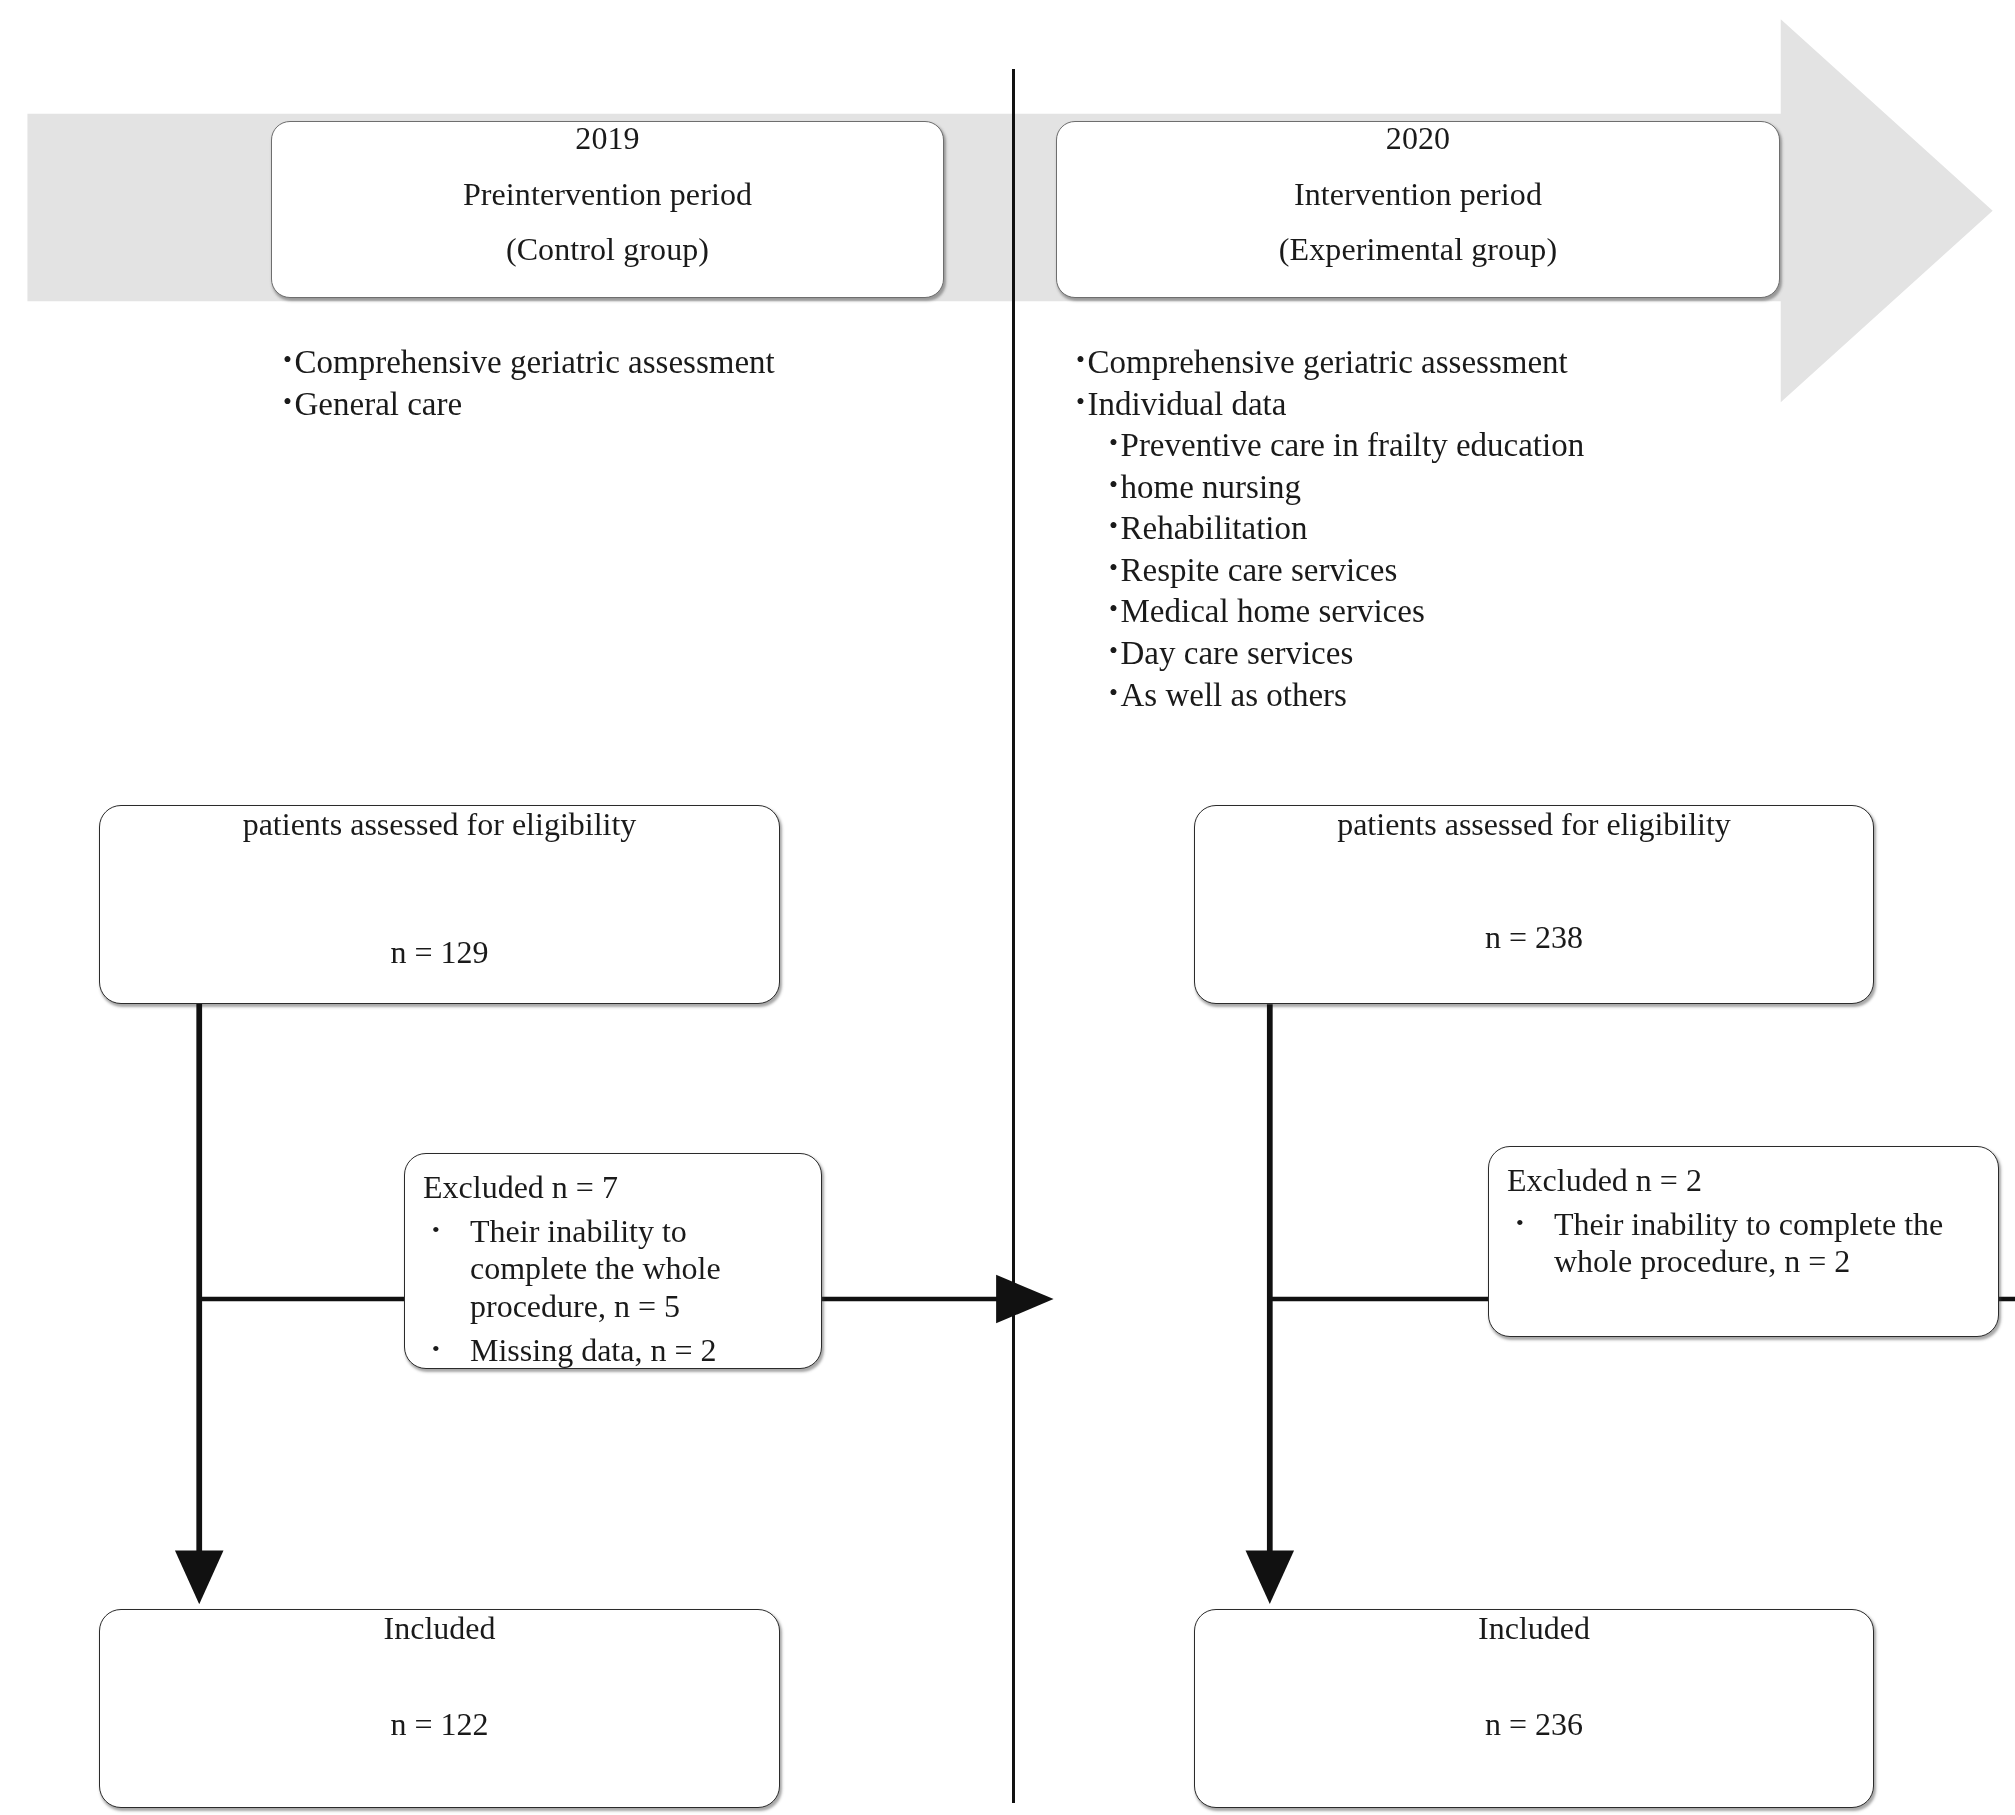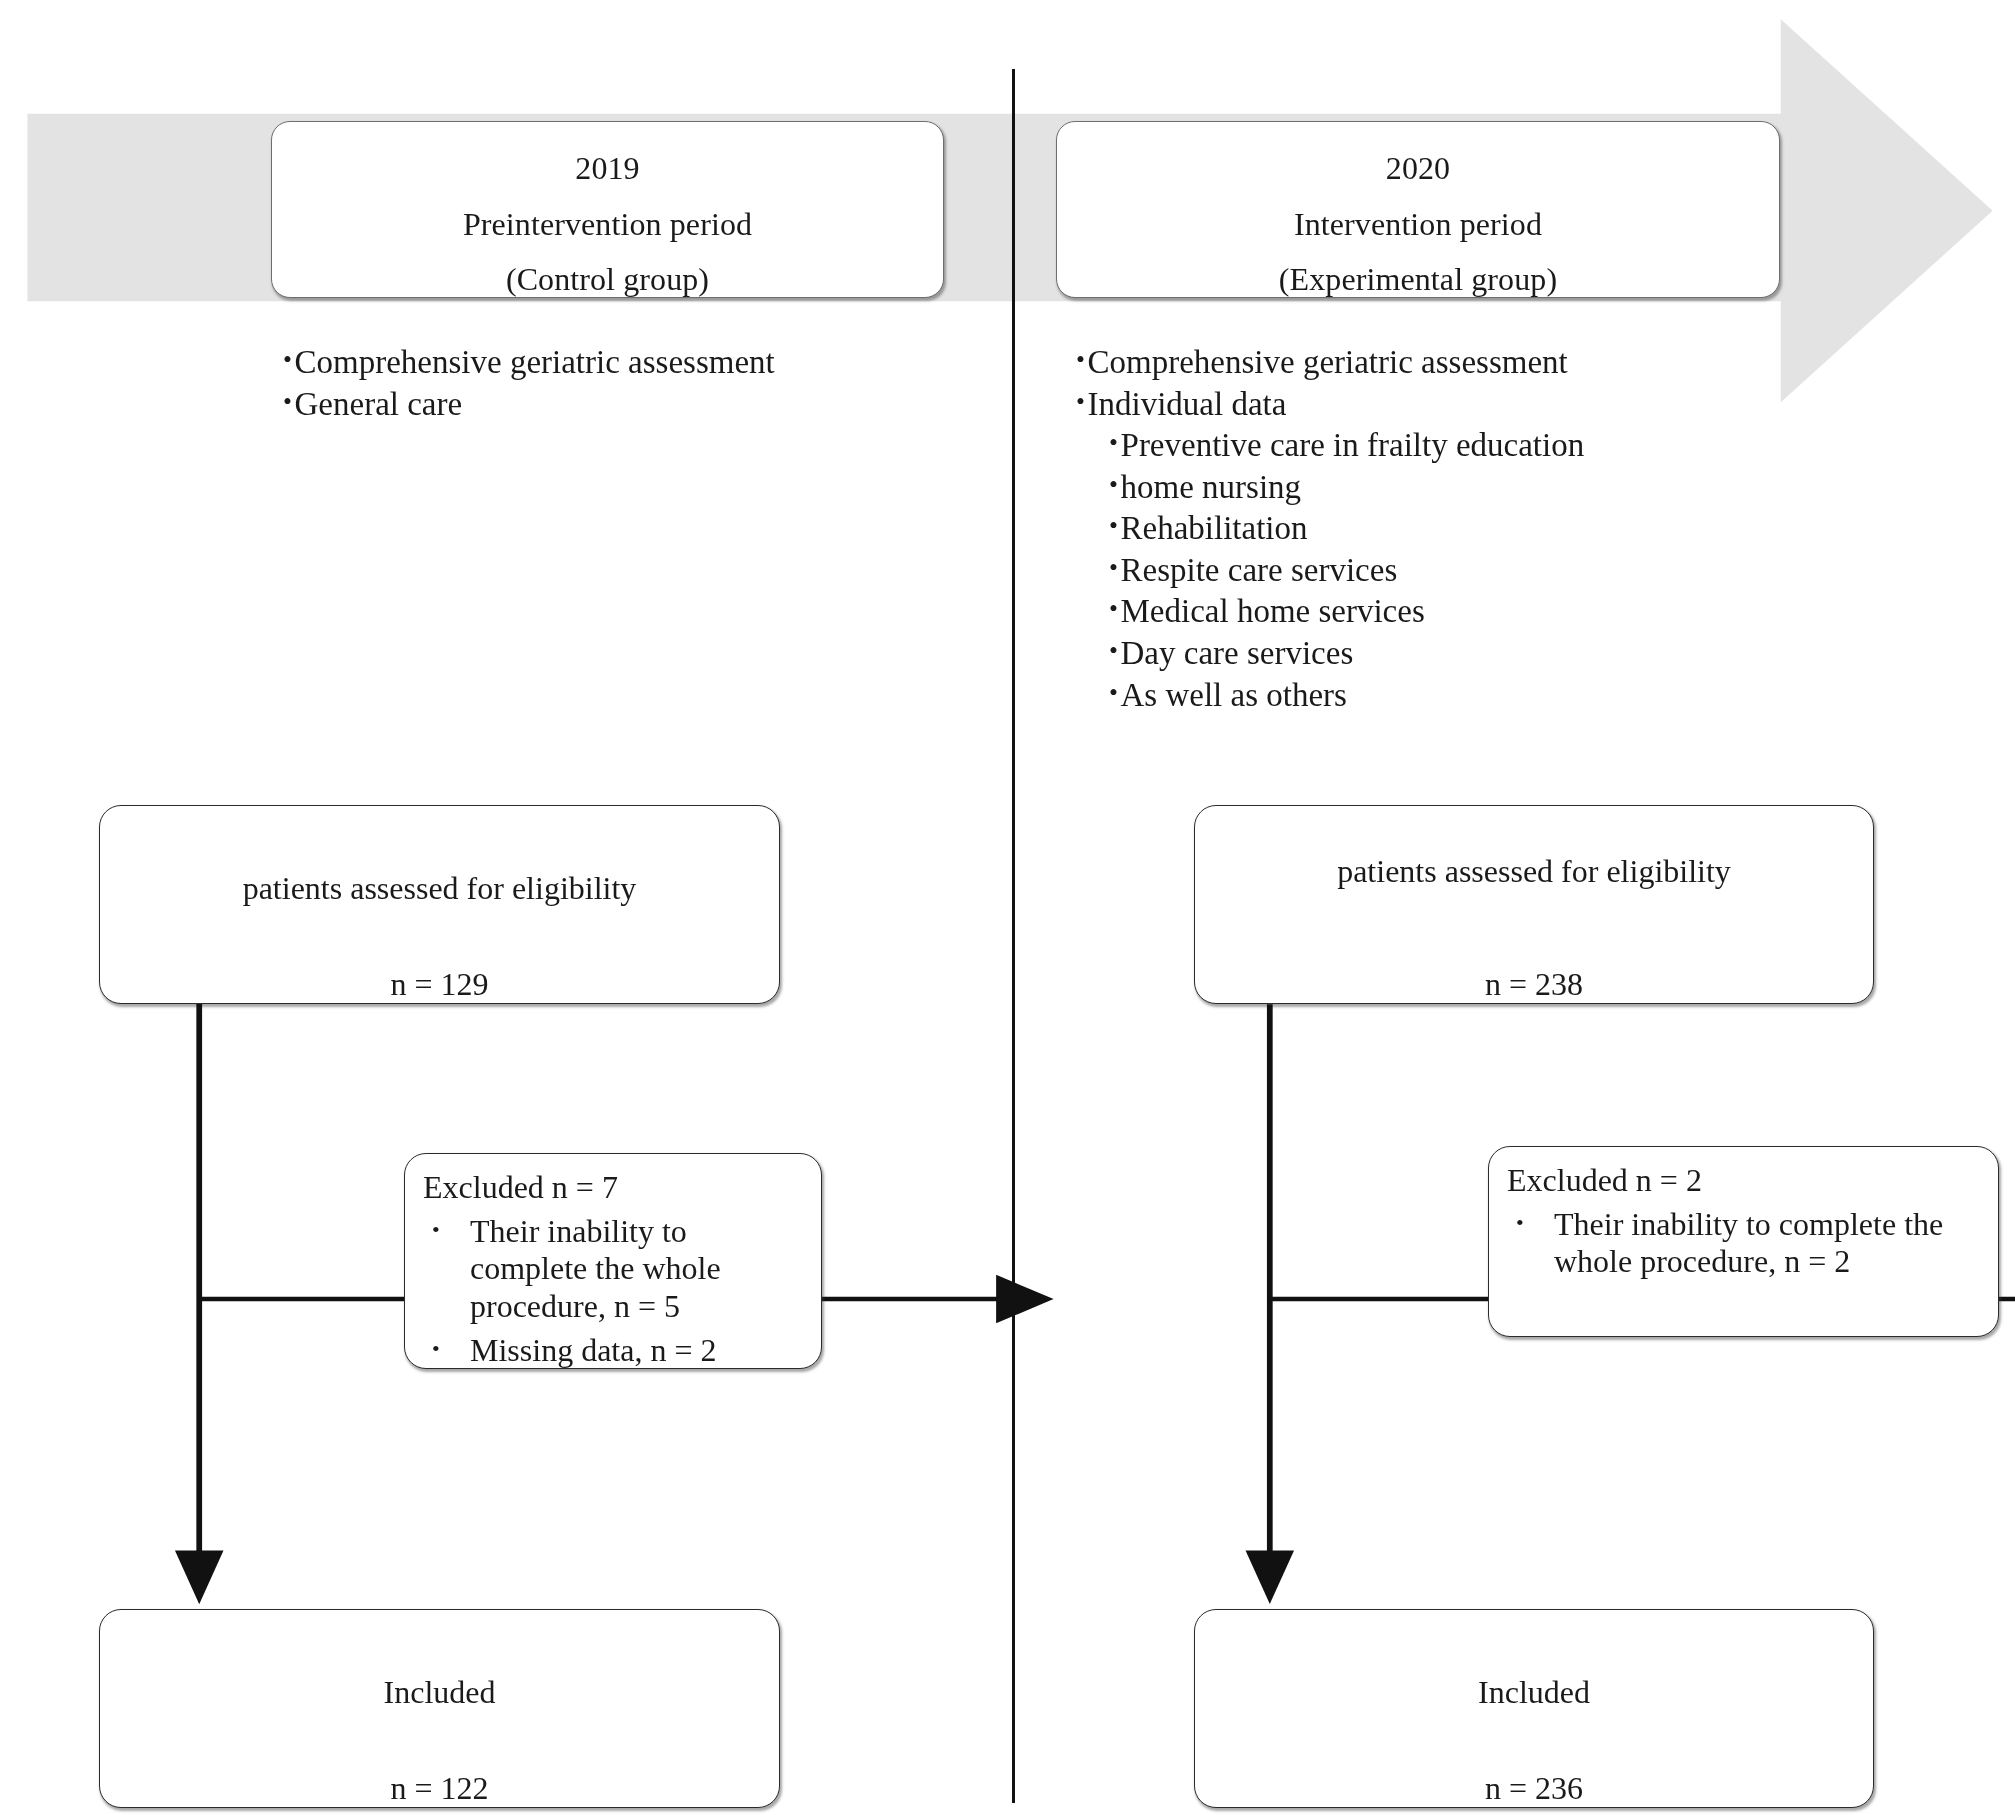--- a/index.html
+++ b/index.html
@@ -46,21 +46,21 @@
     border-color: #6e6e6e;
     border-radius: 19px;
   }
 
   .node-inner {
     position: absolute;
     left: 0; right: 0; top: 0; bottom: 0;
     display: flex;
     flex-direction: column;
     align-items: center;
-    justify-content: flex-end;
+    justify-content: flex-start;
   }
 
   .hdr-line {
     font-size: 32px;
     line-height: 1.05;
     text-align: center;
     letter-spacing: 0.1px;
   }
   .hdr-line + .hdr-line { margin-top: 22px; }
 
@@ -151,21 +151,21 @@
     </div>
     <div class="bullet-row">
       <span class="dot">•</span>
       <span class="txt">General care</span>
     </div>
   </div>
 
   <div class="node" style="left:99px; top:805px; width:681px; height:199px;">
     <div class="node-inner">
       <div class="node-title">patients assessed for eligibility</div>
-      <div class="node-count" style="margin-top:59px;">n = 129</div>
+      <div class="node-count" style="margin-top:91px;">n = 129</div>
     </div>
   </div>
 
   <svg class="connector" style="left:166px; top:1004px; width:894px; height:613px;" viewBox="0 0 1400 960">
 
     <line x1="52" y1="0" x2="52" y2="882" stroke="#111111" stroke-width="9"></line>
 
     <polygon points="52,940 14,856 90,856" fill="#111111"></polygon>
 
     <line x1="52" y1="462" x2="1330" y2="462" stroke="#111111" stroke-width="7"></line>

